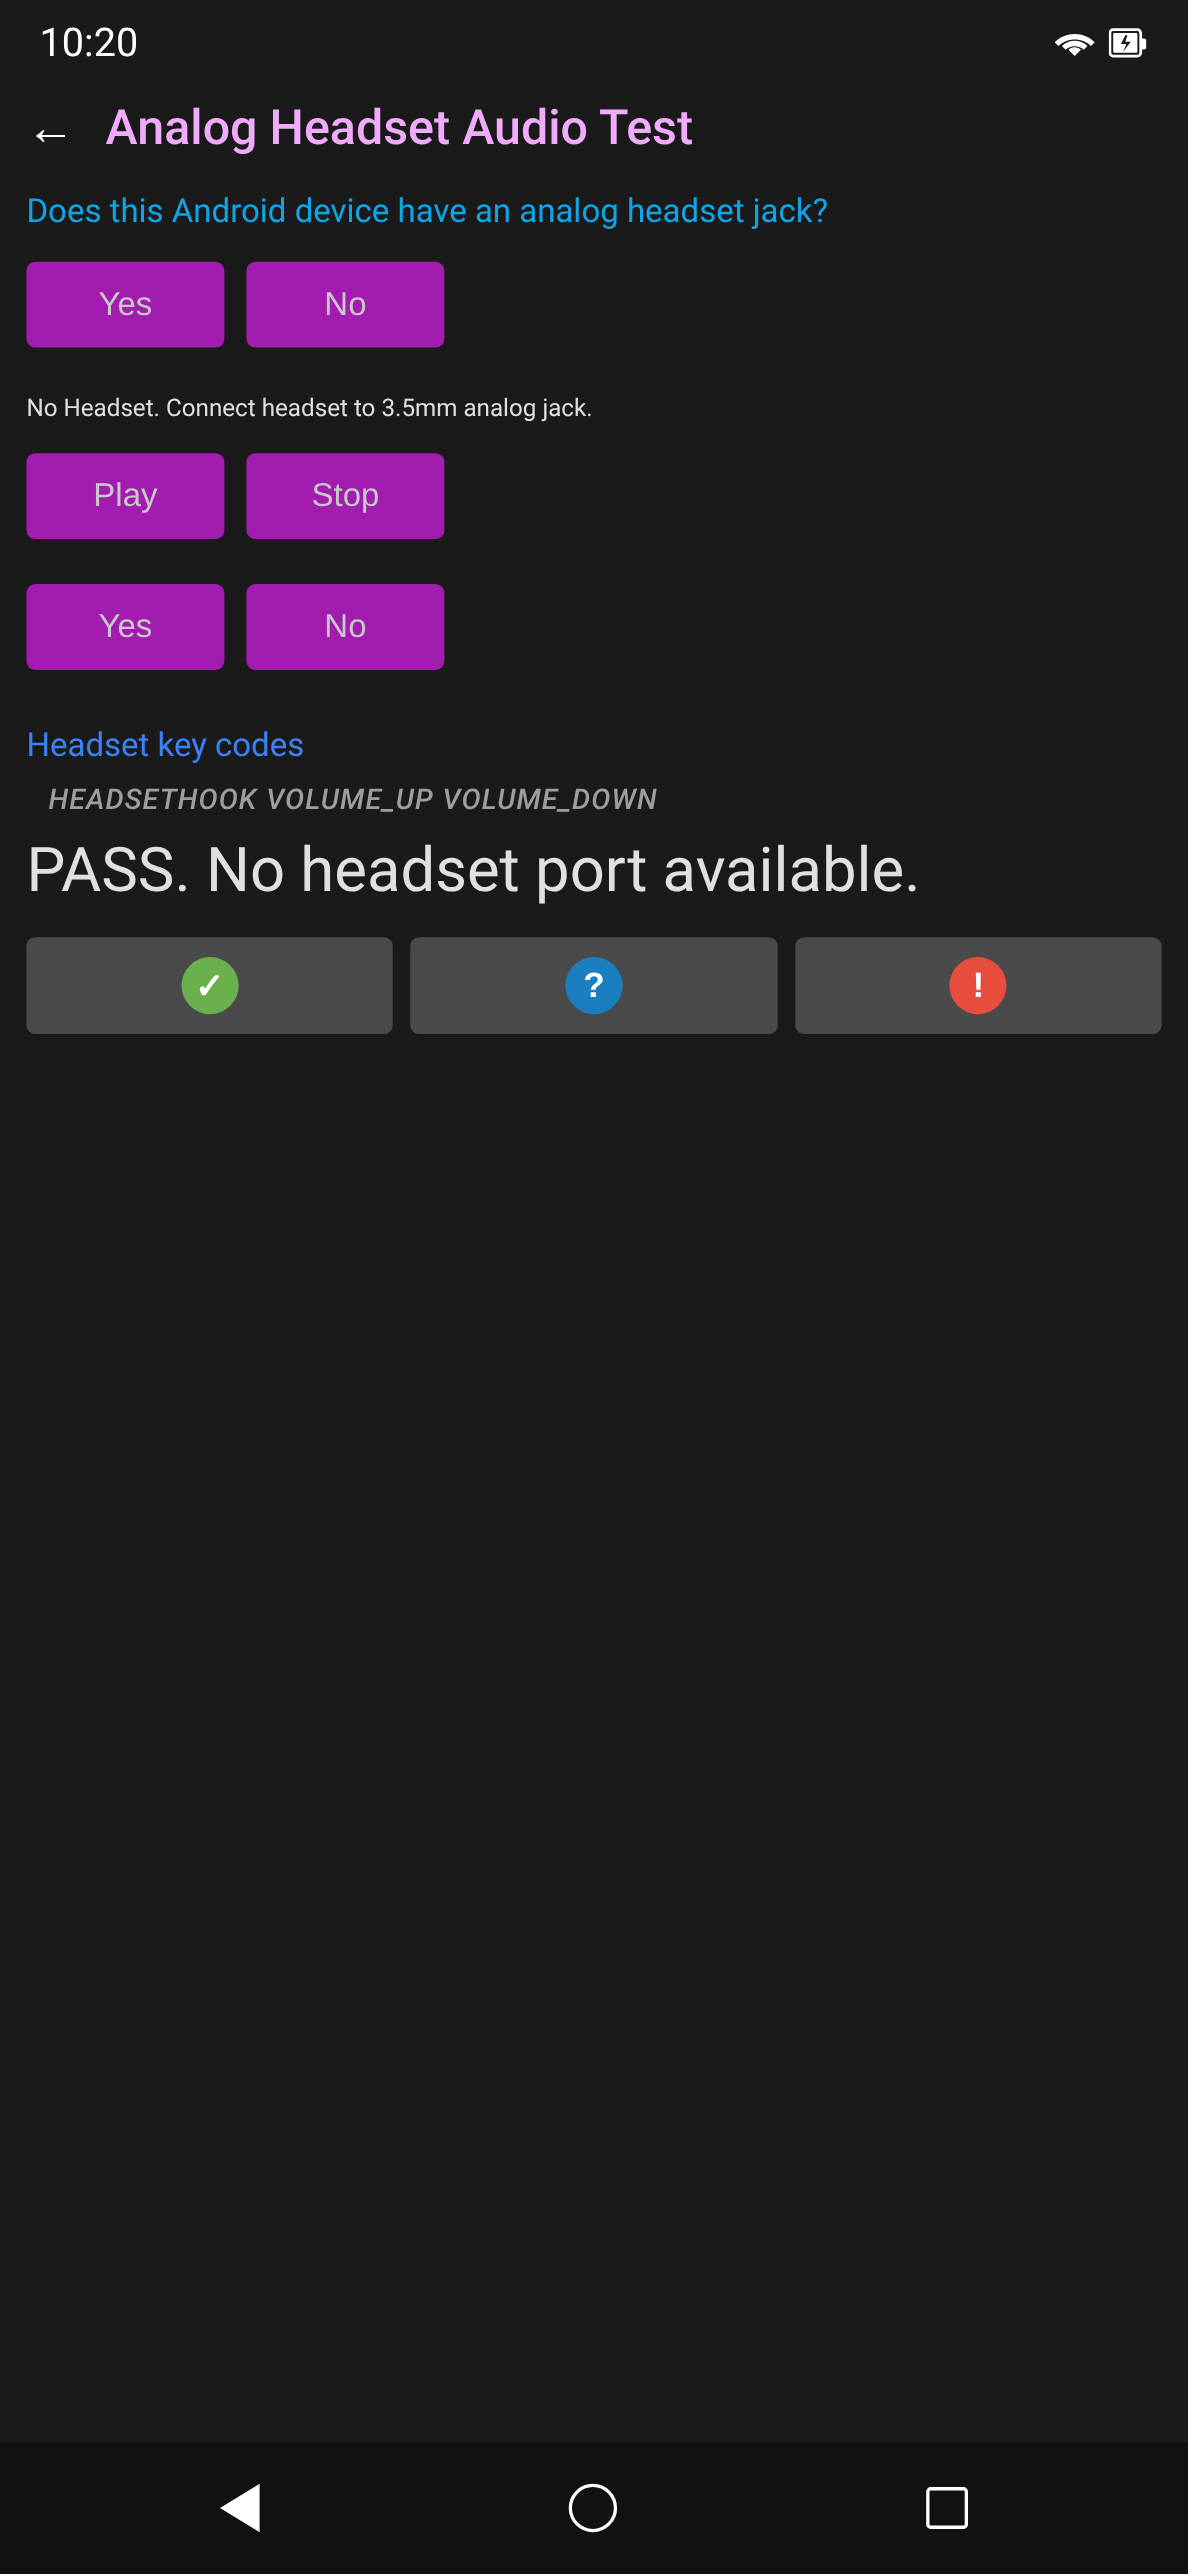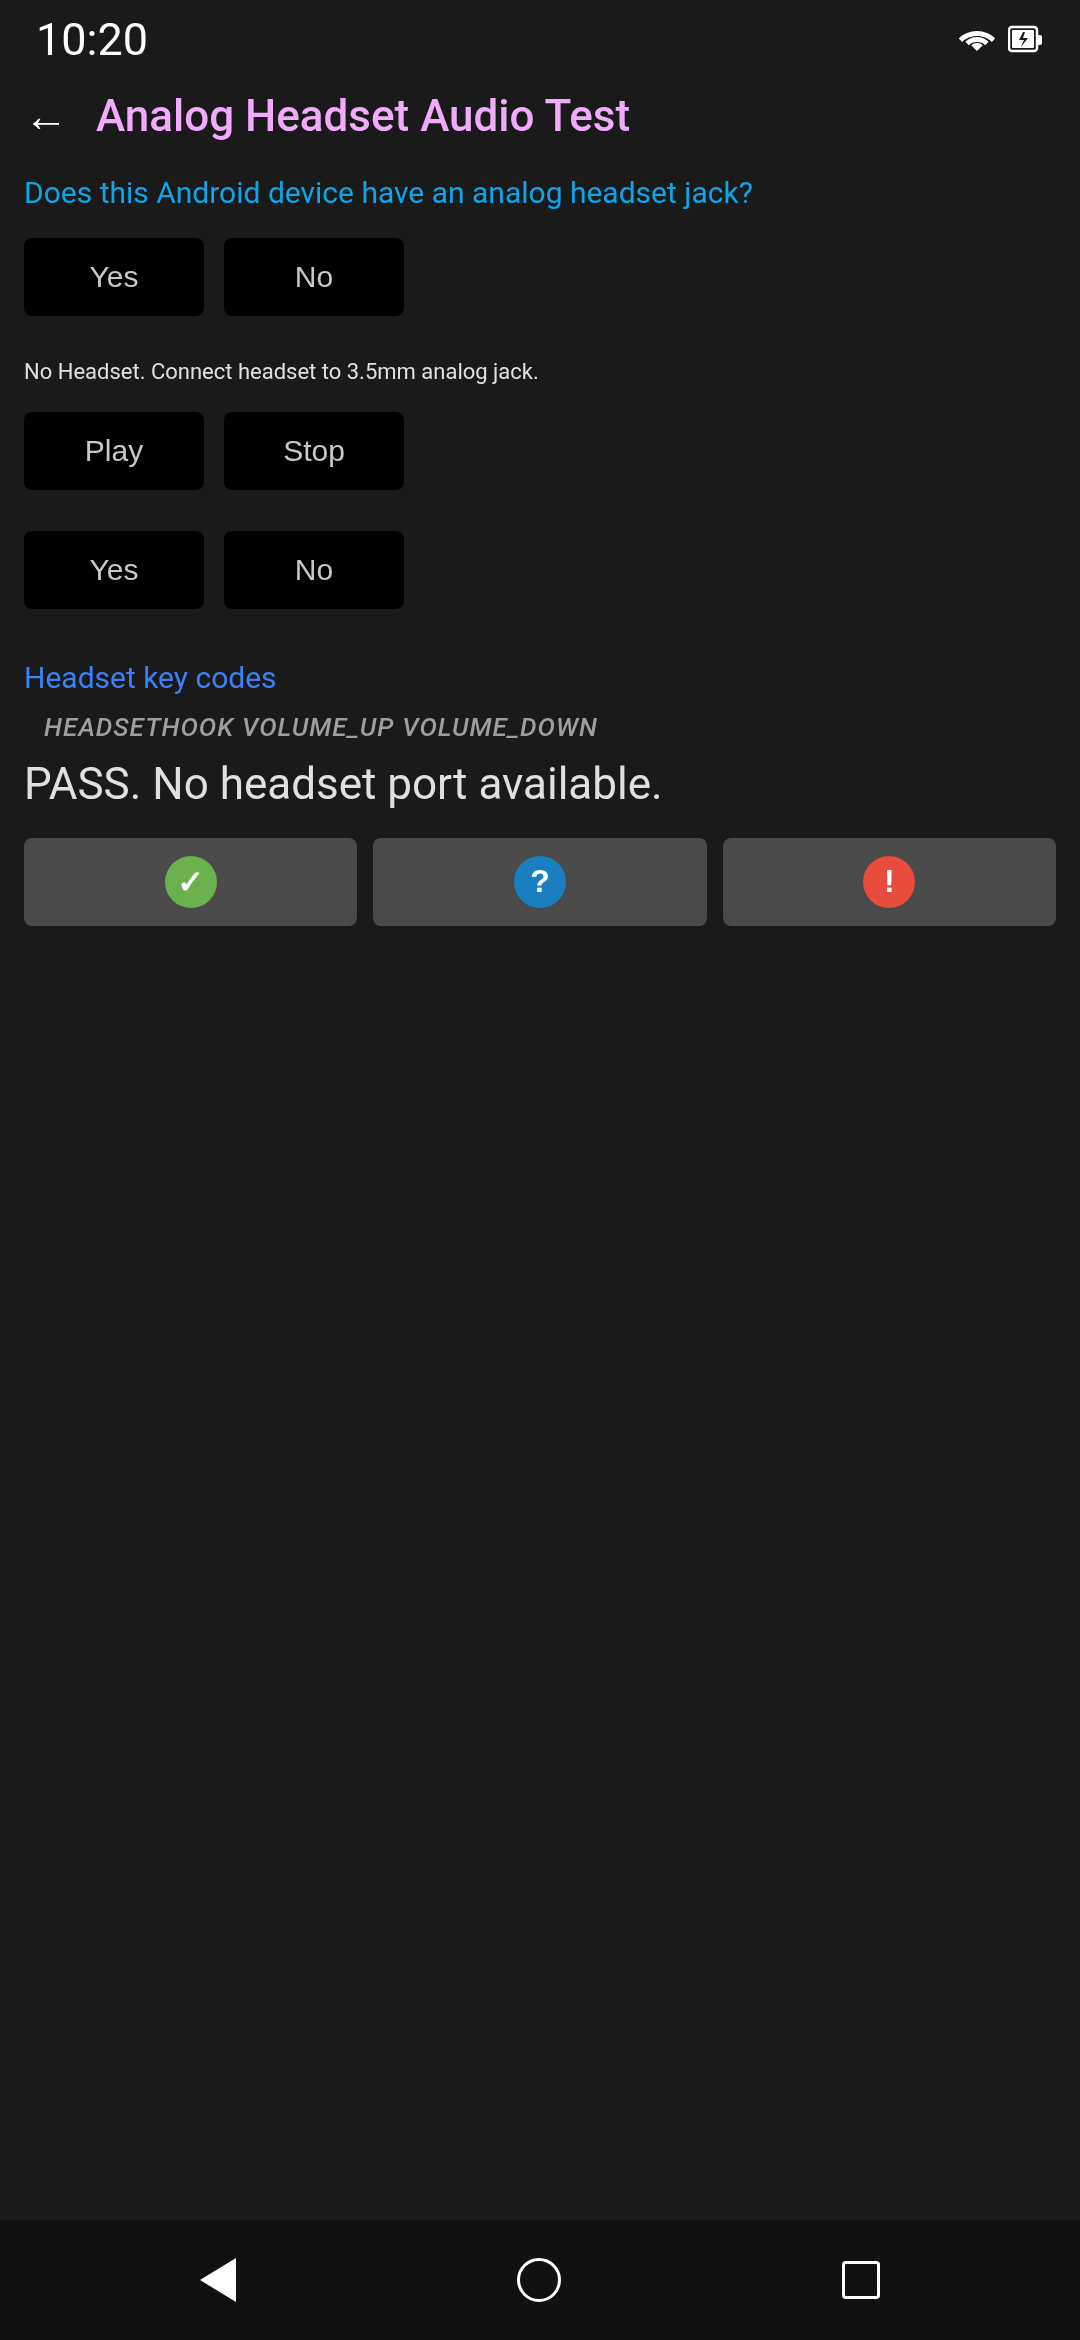--- a/index.html
+++ b/index.html
@@ -24,21 +24,21 @@
 
     .status-bar {
       display: flex;
       justify-content: space-between;
       align-items: center;
       padding: 18px 36px 10px 36px;
       height: 70px;
     }
 
     .status-time {
-      font-size: 45px;
+      font-size: 36px;
       font-weight: 400;
       color: #ffffff;
     }
 
     .status-icons {
       display: flex;
       align-items: center;
       gap: 12px;
     }
 
@@ -75,21 +75,21 @@
     }
 
     .button-row {
       display: flex;
       flex-direction: row;
       gap: 20px;
       margin-bottom: 30px;
     }
 
     .btn {
-      background-color: #000000;
+      background-color: #a21caf;
       color: #c8c8c8;
       border: none;
       border-radius: 8px;
       padding: 22px 40px;
       font-size: 30px;
       font-weight: 500;
       cursor: pointer;
       min-width: 180px;
       text-align: center;
     }
@@ -117,21 +117,21 @@
     }
 
     .key-code {
       font-size: 26px;
       color: #9e9e9e;
       font-weight: 500;
       letter-spacing: 1px;
     }
 
     .pass-text {
-      font-size: 44px;
+      font-size: 56px;
       font-weight: 400;
       color: #e0e0e0;
       margin-bottom: 28px;
     }
 
     .result-buttons-row {
       display: flex;
       flex-direction: row;
       gap: 16px;
       margin-bottom: 30px;

